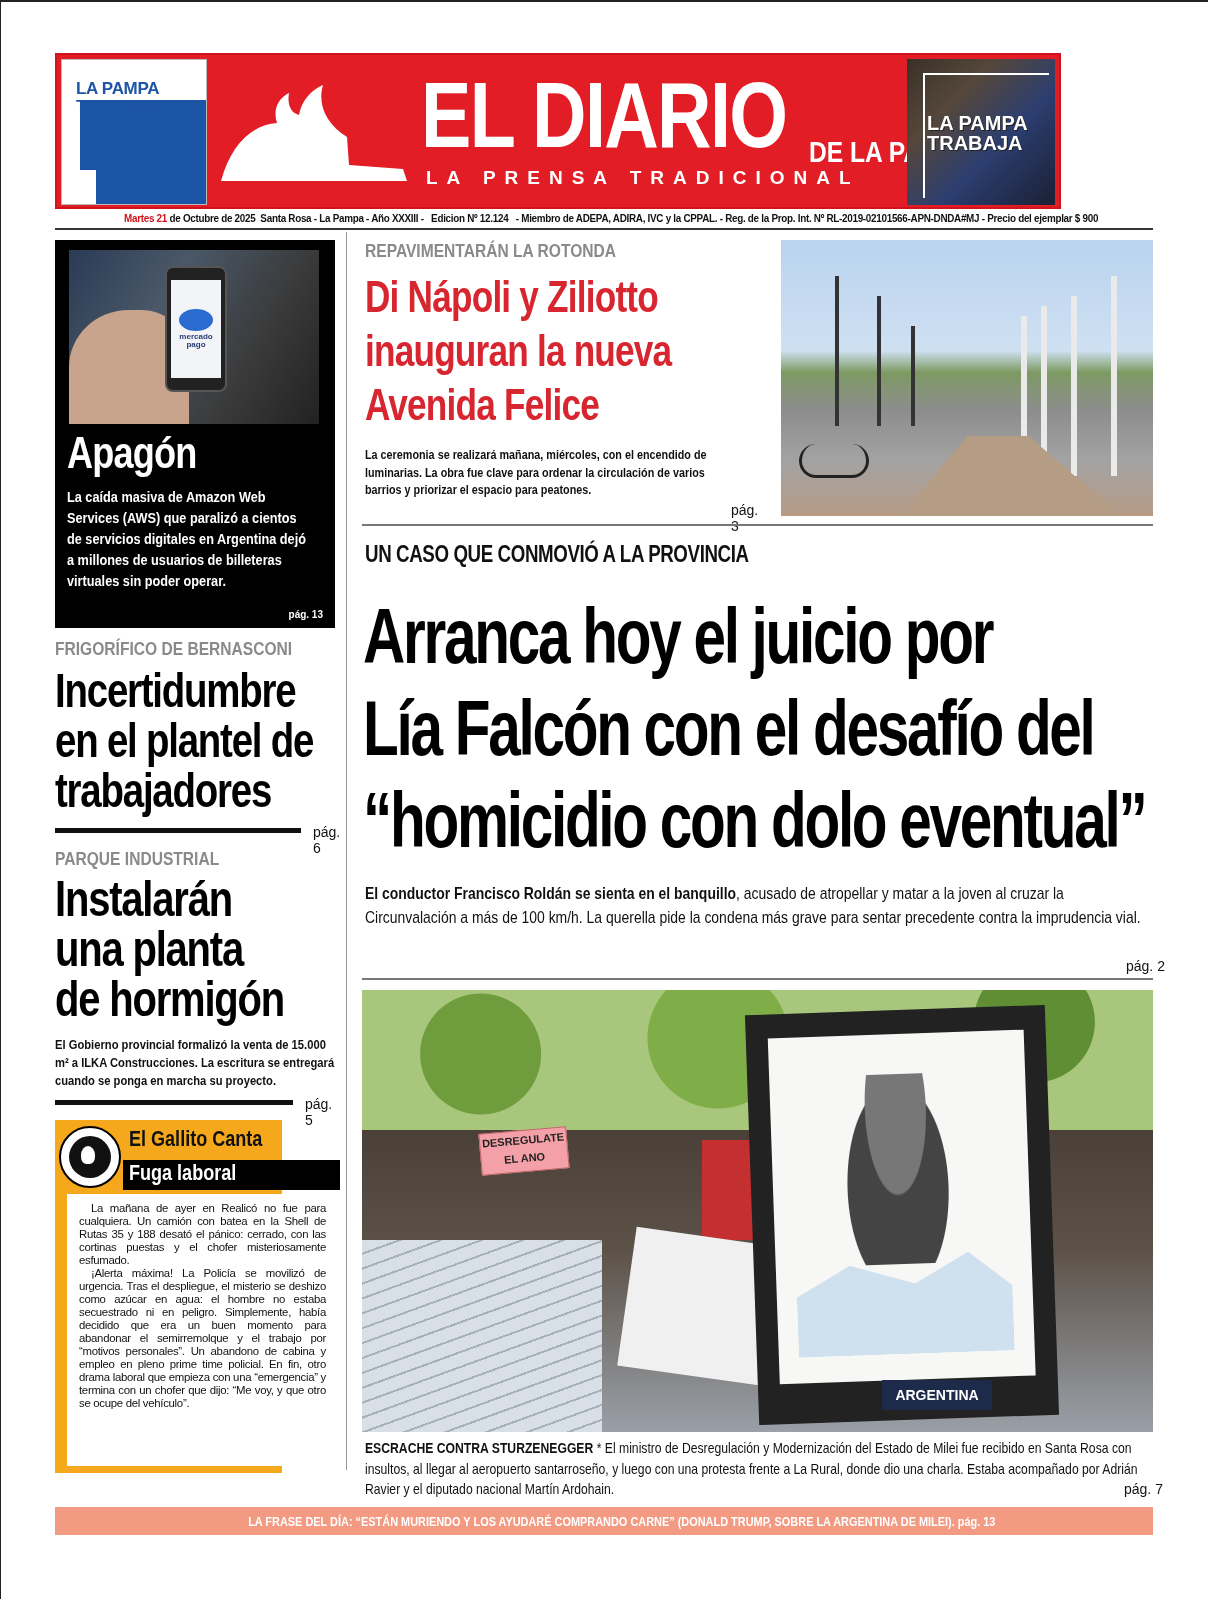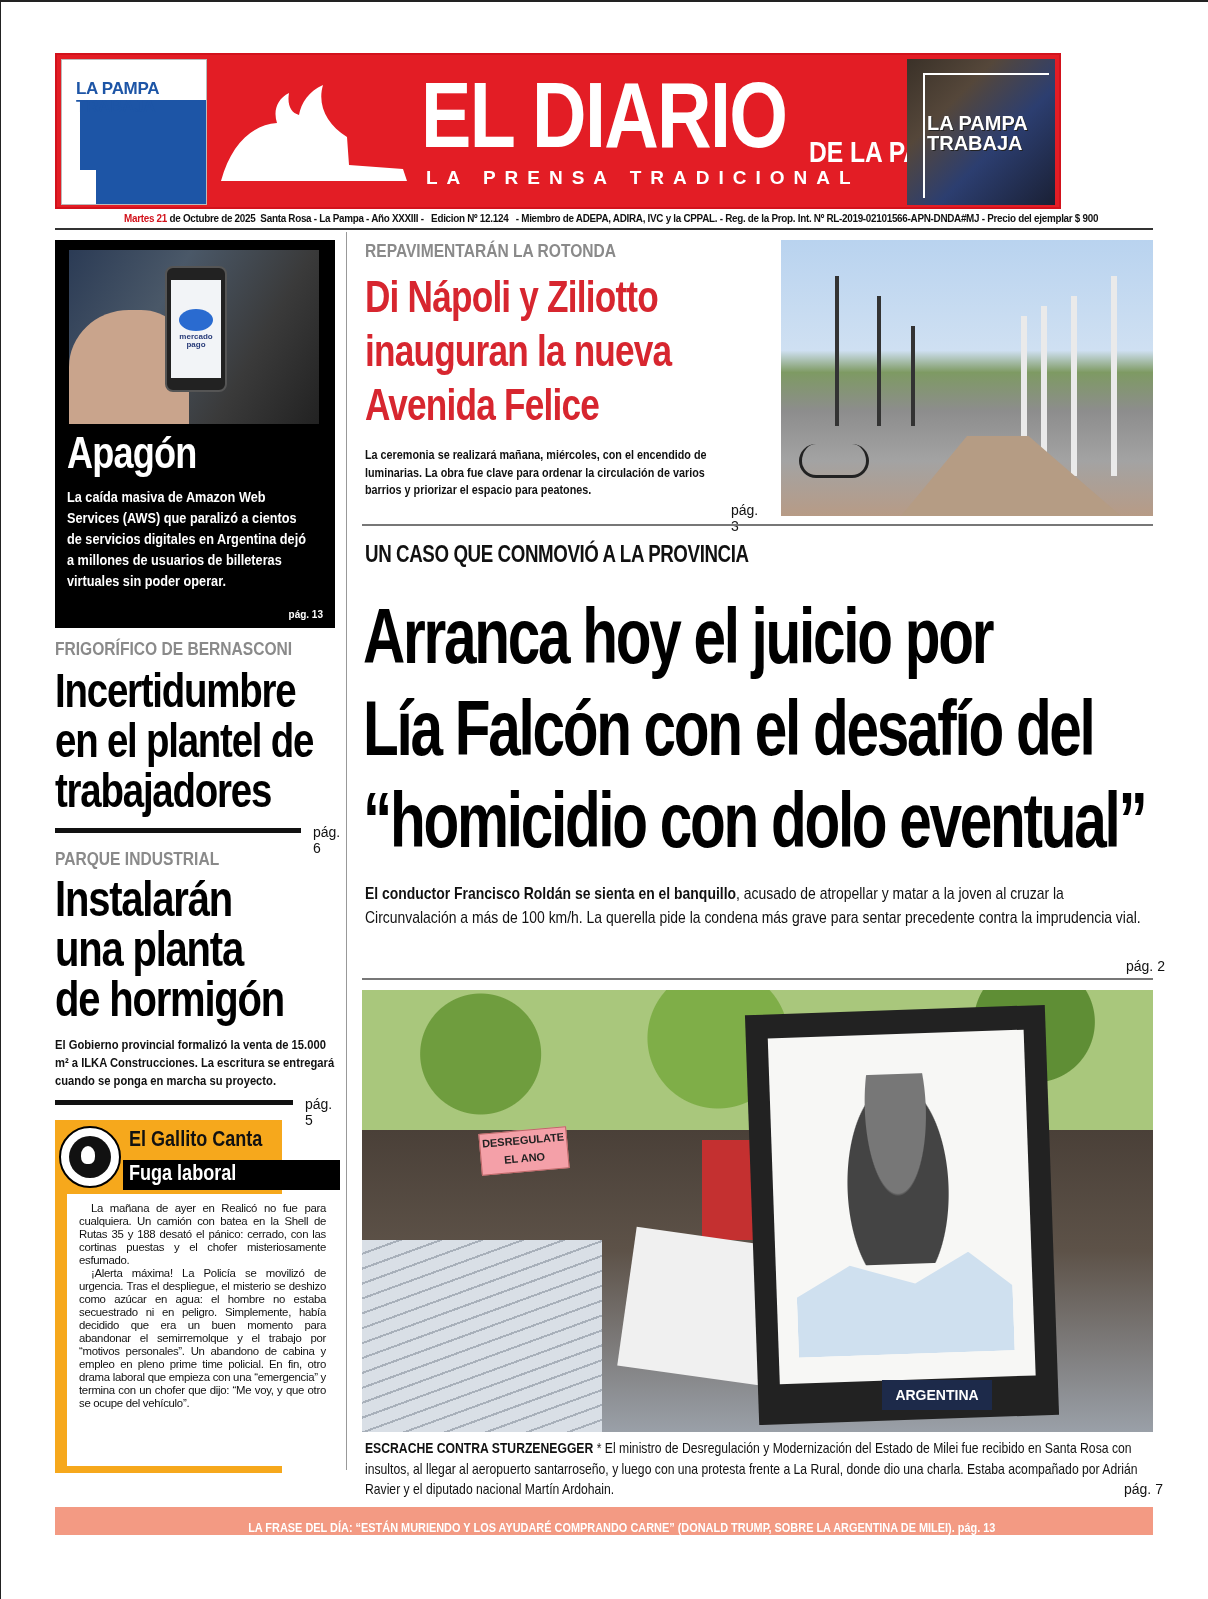--- a/index.html
+++ b/index.html
@@ -98,21 +98,21 @@
   .protest .board .art .fig { position: absolute; left: 70px; top: 40px; width: 110px; height: 190px; background: radial-gradient(ellipse at 50% 18%, #777 0 30px, transparent 31px), radial-gradient(ellipse at 50% 60%, #444 0 50px, transparent 51px); }
   .protest .board .art .ice { position: absolute; left: 20px; top: 220px; width: 216px; height: 100px; background: #cfe0ef; clip-path: polygon(0 40%, 25% 10%, 55% 30%, 80% 0, 100% 35%, 100% 100%, 0 100%); }
   .protest .banner { position: absolute; left: 264px; top: 250px; width: 200px; height: 140px; background: #f0f0f0; transform: rotate(8deg); }
   .protest .red-shirt { position: absolute; left: 340px; top: 150px; width: 70px; height: 100px; background: #c43030; }
   .protest .argentina { position: absolute; left: 520px; top: 390px; width: 110px; height: 30px; background: #1d2a4a; color: #fff; font-size: 14px; font-weight: 700; text-align: center; line-height: 30px; }
 
   .caption { position: absolute; left: 365px; top: 1438px; width: 930px; font-size: 14.5px; line-height: 20.5px; color: #111; transform: scaleX(0.84); transform-origin: left top; }
   .caption b { font-weight: 700; }
   .caption-pg { position: absolute; left: 1124px; top: 1481px; }
 
-  .frase { position: absolute; left: 55px; top: 1507px; width: 1098px; height: 28px; background: #f39a83; display: flex; align-items: flex-end; justify-content: center; padding-left: 36px; }
+  .frase { position: absolute; left: 55px; top: 1507px; width: 1098px; height: 28px; background: #f39a83; display: flex; align-items: center; justify-content: center; padding-left: 36px; }
   .frase span { font-size: 13px; font-weight: 700; color: #fff; white-space: nowrap; transform: scaleX(0.84); }
 </style>
 </head>
 <body>
 
 <div class="frame-top"></div>
 <div class="frame-left"></div>
 
 <header class="masthead">
   <div class="lpt-left">

